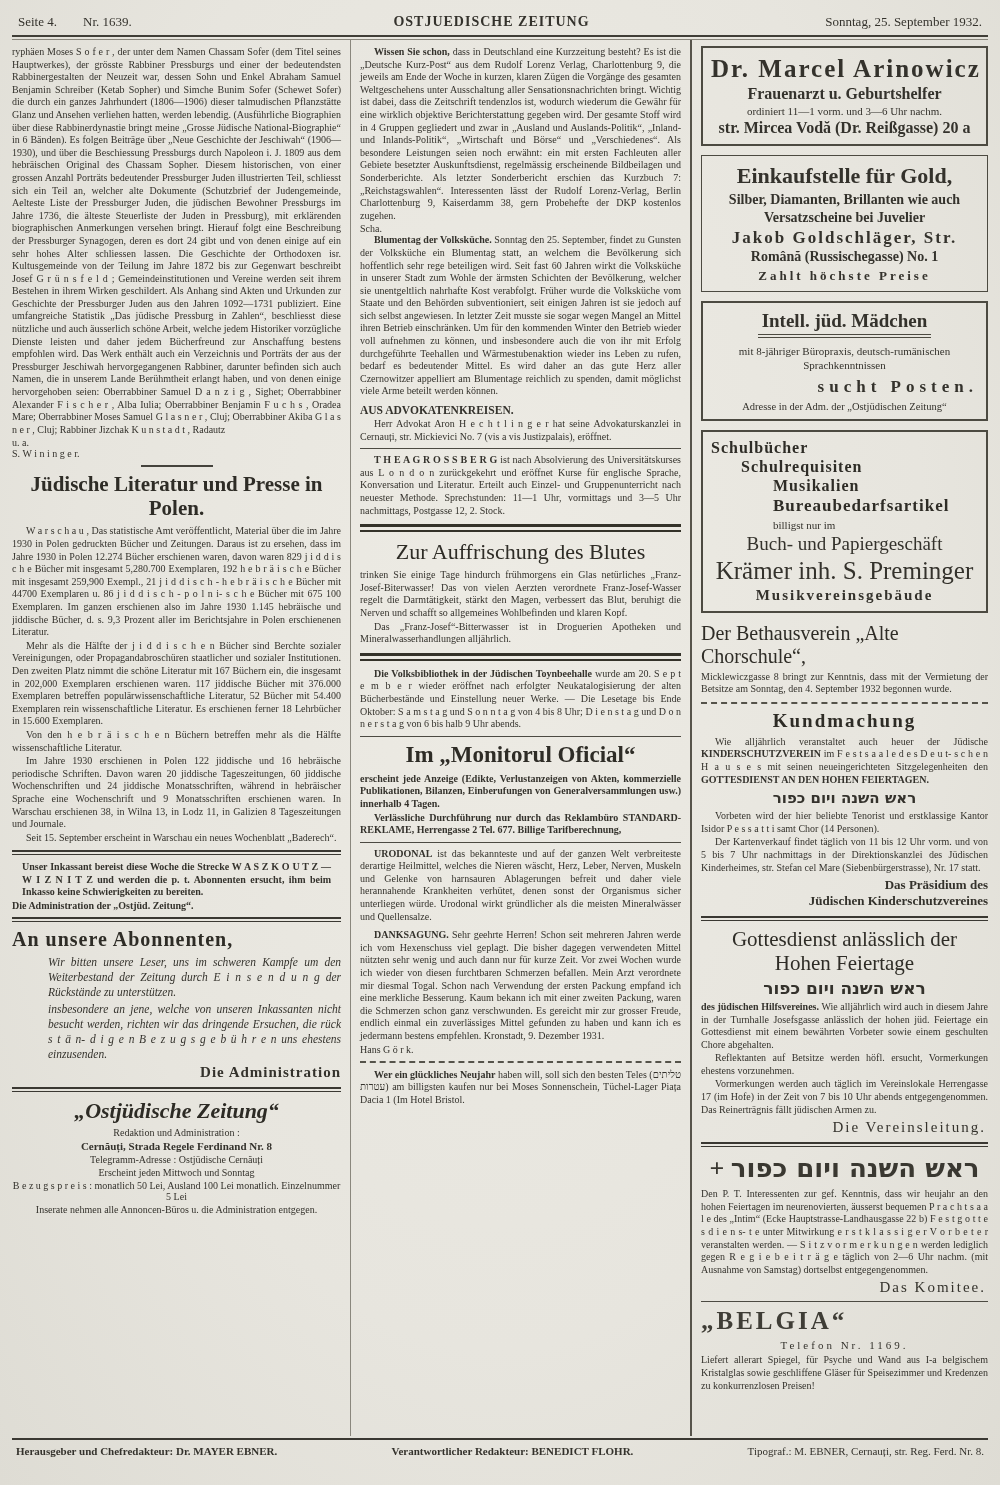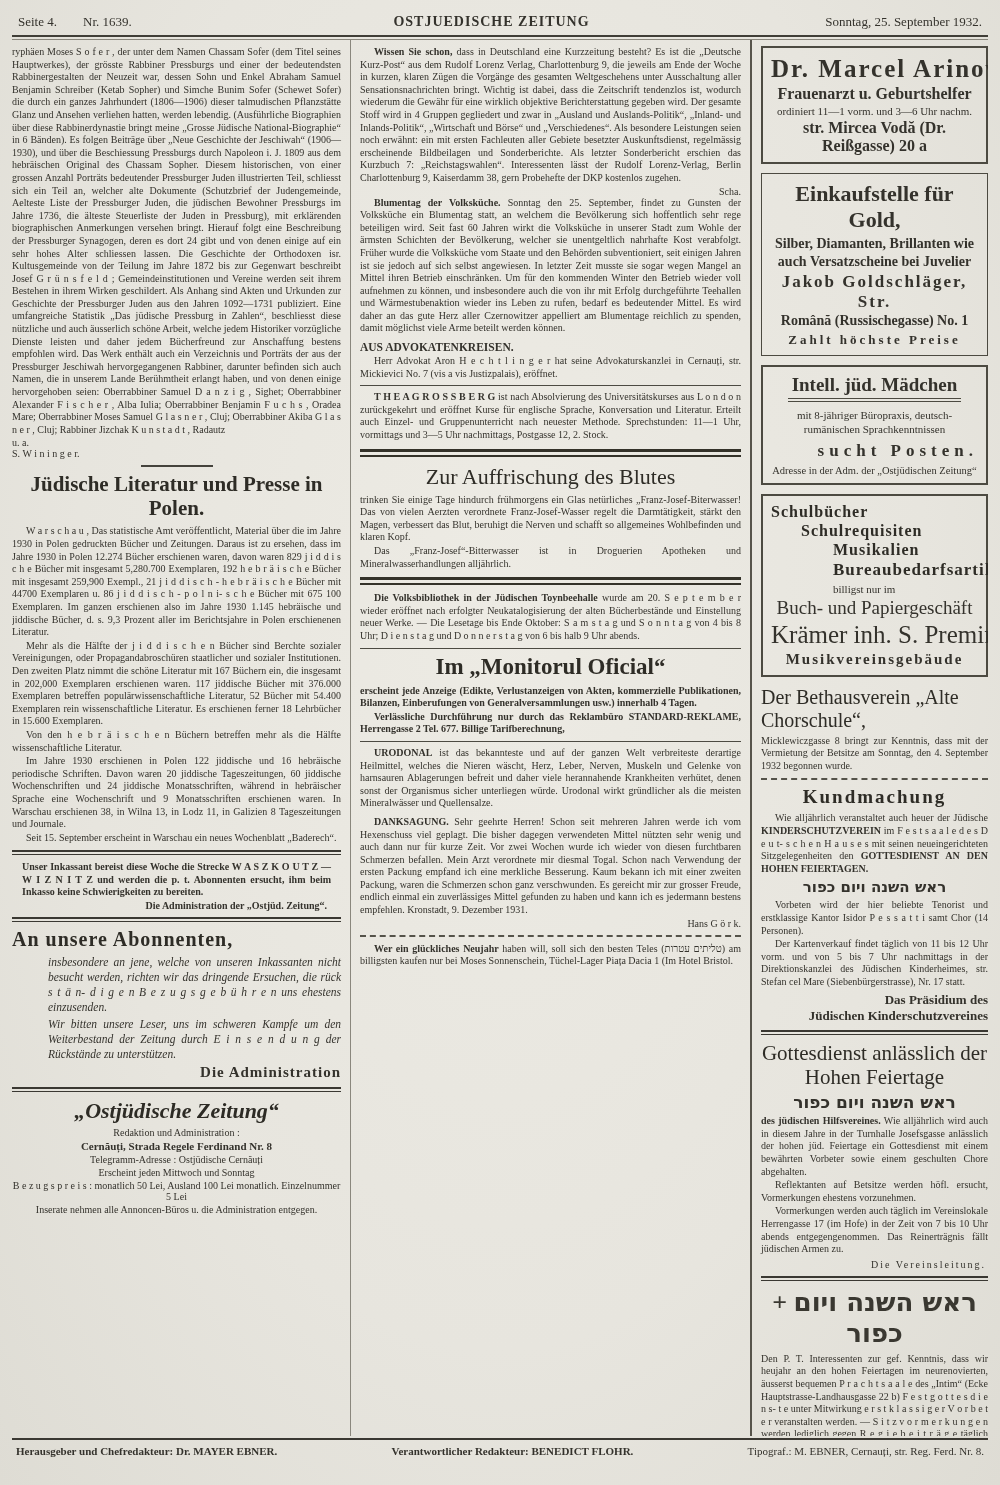--- a/index.html
+++ b/index.html
@@ -15,28 +15,28 @@
   .hdr{display:flex;justify-content:space-between;align-items:baseline;
        padding:8px 6px 5px 6px;border-bottom:2px solid #403e37;}
   .hdr .hl{font-size:13px;}
   .hdr .hl span{margin-right:26px;}
   .hdr .hc{font-size:14px;font-weight:bold;letter-spacing:1px;}
   .hdr .hr{font-size:13px;}
   
   .columns{display:flex;height:1396px;overflow:hidden;border-top:1px solid #8a877d;margin-top:2px;}
   .col{box-sizing:border-box;overflow:hidden;padding-top:6px;}
   .col-left{width:338px;padding-right:9px;}
-  .col-mid{width:402px;padding:6px 9px 0 9px;border-left:1px solid #8a877d;border-right:2px solid #57544b;}
+  .col-mid{width:342px;padding:6px 9px 0 9px;border-left:1px solid #8a877d;border-right:2px solid #57544b;}
   .col-right{flex:1;padding-left:9px;}
   
   .bt{font-size:10px;line-height:1.26;text-align:justify;margin:0 0 1px 0;}
   .ind{text-indent:14px;}
   .lead{font-weight:bold;}
   .sigline{display:flex;justify-content:flex-start;font-size:10px;margin:0;flex-direction:column;}
-  .sig-r{text-align:right;font-size:10px;margin:0;}
+  .sig-r{font-size:10px;margin:0;}
   
   .rule{border:0;border-top:1px solid #4c4a42;margin:5px 0;}
   .rule-h{border:0;border-top:2px solid #3a3832;border-bottom:1px solid #3a3832;height:2px;margin:6px 0;}
   .rule-hh{border:0;border-top:3px solid #343229;border-bottom:2px solid #343229;height:3px;margin:7px 0;}
   .rule-dash{border:0;border-top:2px dashed #55534a;margin:6px 0;}
   .divshort{width:72px;border:0;border-top:2px solid #45433c;margin:6px auto;}
   
   .h-polen{font-size:21px;font-weight:bold;text-align:center;line-height:1.12;margin:6px 0 5px;color:#2e2c26;}
   .h-abo{font-size:20px;font-weight:bold;letter-spacing:1px;margin:3px 0 4px;color:#2e2c26;}
   .ital{font-style:italic;font-size:11.5px;line-height:1.3;text-align:justify;margin:0 0 2px 36px;}
@@ -76,21 +76,21 @@
   .kra .bpg{font-size:19px;margin:2px 0;}
   .kra .kn{font-size:25px;margin:2px 0;white-space:nowrap;}
   .kra .mv{font-size:15px;font-weight:bold;letter-spacing:2px;margin:2px 0 1px;}
   .h-beth{font-size:20px;font-weight:normal;margin:2px 0 3px;color:#2e2c26;}
   .h-kund{font-size:19px;font-weight:bold;text-align:center;letter-spacing:2px;margin:3px 0 4px;color:#2e2c26;}
   .hebrew{font-family:"DejaVu Sans","DejaVu Serif",sans-serif;direction:rtl;unicode-bidi:bidi-override;}
   .heb-line{font-size:15px;font-weight:bold;text-align:center;margin:3px 0;}
   .heb-big{font-size:26px;font-weight:bold;text-align:center;margin:2px 0 4px;color:#3a3831;}
   .h-gott{font-size:21px;font-weight:normal;text-align:center;line-height:1.15;margin:3px 0 2px;color:#2e2c26;}
   .kund-sig{font-size:13px;font-weight:bold;text-align:right;line-height:1.25;margin:3px 0 1px;}
-  .ver-sig{font-size:10px;text-align:right;letter-spacing:2px;margin:3px 2px 1px 0;}
+  .ver-sig{font-size:15px;text-align:right;letter-spacing:2px;margin:3px 2px 1px 0;}
   
   .belgia-row{display:flex;align-items:flex-start;margin-top:2px;}
   .belgia-n{font-size:25px;font-weight:bold;letter-spacing:3px;white-space:nowrap;margin-right:10px;color:#3f3d36;}
   .belgia-d{font-size:12px;font-weight:bold;line-height:1.3;text-align:left;}
   .belgia-t{font-size:11px;text-align:center;letter-spacing:3px;margin:4px 0 3px;}
   
   .pfoot{display:flex;justify-content:space-between;border-top:2px solid #3a3832;
          margin-top:2px;padding:5px 4px 0 4px;font-size:11px;}
   .pfoot .b{font-weight:bold;}
 </style>
@@ -120,22 +120,22 @@
       <p class="bt ind">W a r s c h a u ,  Das statistische Amt veröffentlicht, Material über die im Jahre 1930 in Polen gedruckten Bücher und Zeitungen. Daraus ist zu ersehen, dass im Jahre 1930 in Polen 12.274 Bücher erschienen waren, davon waren 829 j i d d i s c h e Bücher mit insgesamt 5,280.700 Exemplaren, 192 h e b r ä i s c h e Bücher mit insgesamt 259,900 Exempl., 21 j i d d i s c h - h e b r ä i s c h e Bücher mit 44700 Exemplaren u. 86 j i d d i s c h - p o l n i- s c h e Bücher mit 675 100 Exemplaren. Im ganzen erschienen also im Jahre 1930 1.145 hebräische und jiddische Bücher, d. s. 9,3 Prozent aller im Berichtsjahre in Polen erschienenen Literatur.</p>
       <p class="bt ind">Mehr als die Hälfte der j i d d i s c h e n Bücher sind Berchte sozialer Vereinigungen, oder Propagandabroschüren staatlicher und sozialer Institutionen. Den zweiten Platz nimmt die schöne Literatur mit 167 Büchern ein, die insgesamt in 202,000 Exemplaren erschienen waren. 117 jiddische Bücher mit 376.000 Exemplaren betreffen populärwissenschaftliche Literatur, 52 Bücher mit 54.400 Exemplaren rein wissenschaftliche Literatur. Es erschienen ferner 18 Lehrbücher in 15.600 Exemplaren.</p>
       <p class="bt ind">Von den h e b r ä i s c h e n Büchern betreffen mehr als die Hälfte wissenschaftliche Literatur.</p>
       <p class="bt ind">Im Jahre 1930 erschienen in Polen 122 jiddische und 16 hebräische periodische Schriften. Davon waren 20 jiddische Tageszeitungen, 60 jiddische Wochenschriften und 24 jiddische Monatsschriften, während in hebräischer Sprache eine Wochenschrift und 9 Monatsschriften erschienen waren. In Warschau erschienen 38, in Wilna 13, in Lodz 11, in Galizien 8 Tageszeitungen und Journale.</p>
       <p class="bt ind">Seit 15. September erscheint in Warschau ein neues Wochenblatt „Baderech“.</p>
       <hr class="rule-h">
       <p class="bt" style="font-weight:bold;padding:0 10px;">Unser Inkassant bereist diese Woche die Strecke W A S Z K O U T Z — W I Z N I T Z  und werden die p. t. Abonnenten ersucht, ihm beim Inkasso keine Schwierigkeiten zu bereiten.</p>
       <p class="sig-r" style="font-weight:bold;padding-right:14px;">Die Administration der „Ostjüd. Zeitung“.</p>
       <hr class="rule-h">
       <h2 class="h-abo">An unsere Abonnenten,</h2>
+      <p class="ital">Wir bitten unsere Leser, uns im schweren Kampfe um den Weiterbestand der Zeitung durch  E i n s e n d u n g  der Rückstände zu unterstützen.</p>
       <p class="ital">insbesondere an jene, welche von unseren Inkassanten nicht besucht werden, richten wir das dringende Ersuchen, die rück s t ä n- d i g e n  B e z u g s g e b ü h r e n  uns ehestens einzusenden.</p>
-      <p class="ital">Wir bitten unsere Leser, uns im schweren Kampfe um den Weiterbestand der Zeitung durch  E i n s e n d u n g  der Rückstände zu unterstützen.</p>
       <p class="abo-sig">Die Administration</p>
       <hr class="rule-h">
       <div class="mast">
         <div class="mt">„Ostjüdische Zeitung“</div>
         <p>Redaktion und Administration :</p>
         <p class="b">Cernăuți, Strada Regele Ferdinand Nr. 8</p>
         <p>Telegramm-Adresse : Ostjüdische Cernăuți</p>
         <p>Erscheint jeden Mittwoch und Sonntag</p>
         <p>B e z u g s p r e i s :  monatlich 50 Lei, Ausland 100 Lei monatlich. Einzelnummer 5 Lei</p>
         <p>Inserate nehmen alle Annoncen-Büros u. die Administration entgegen.</p>

